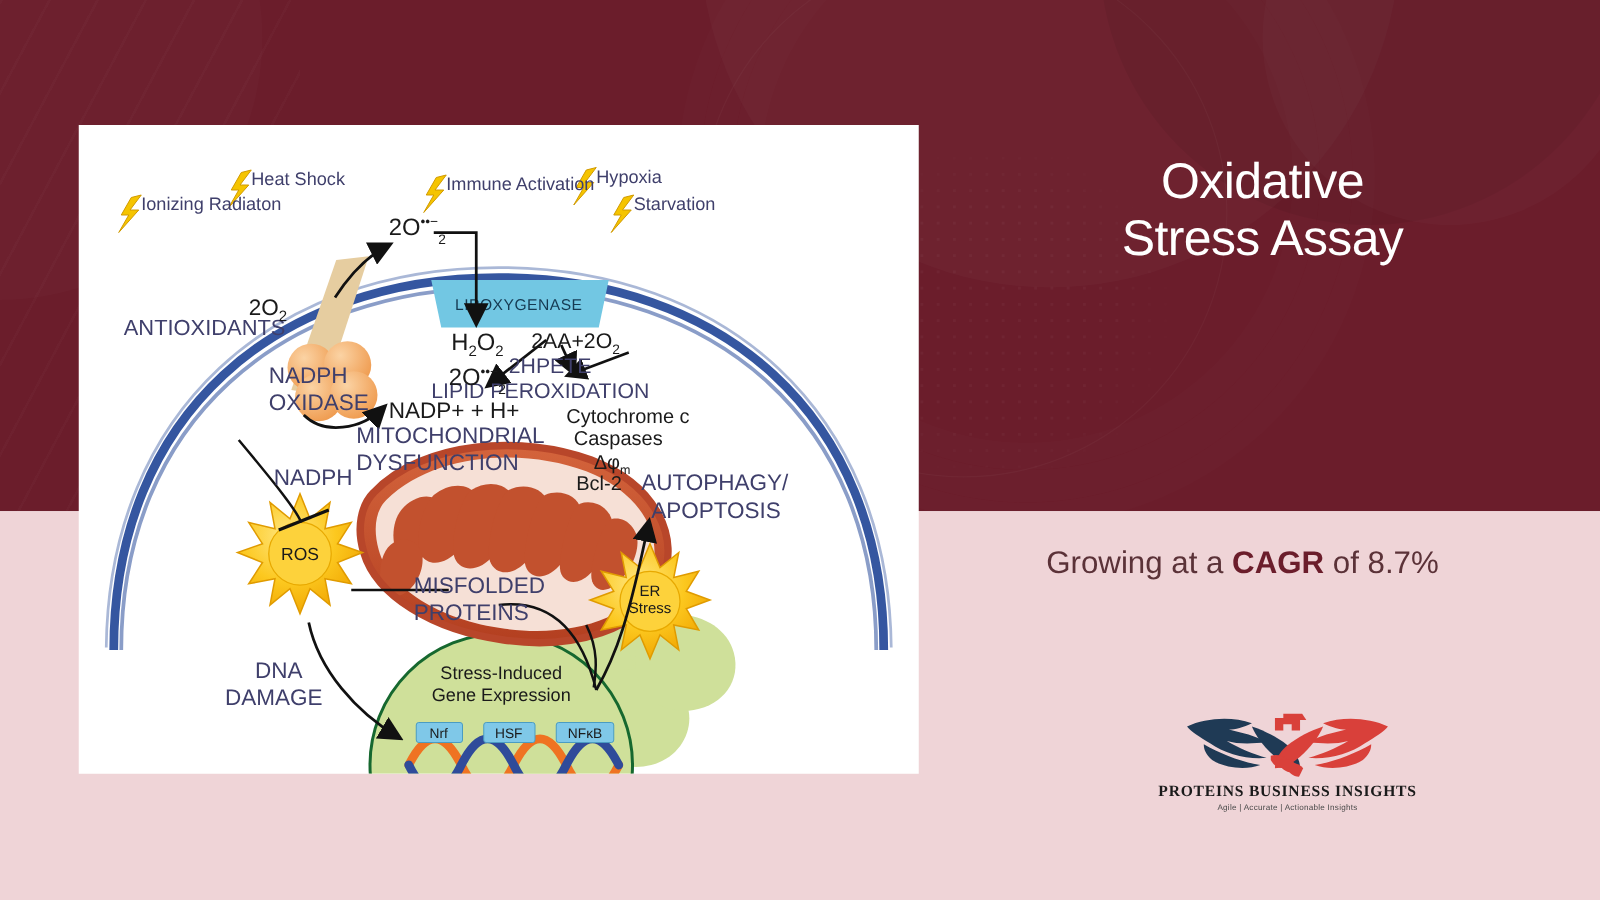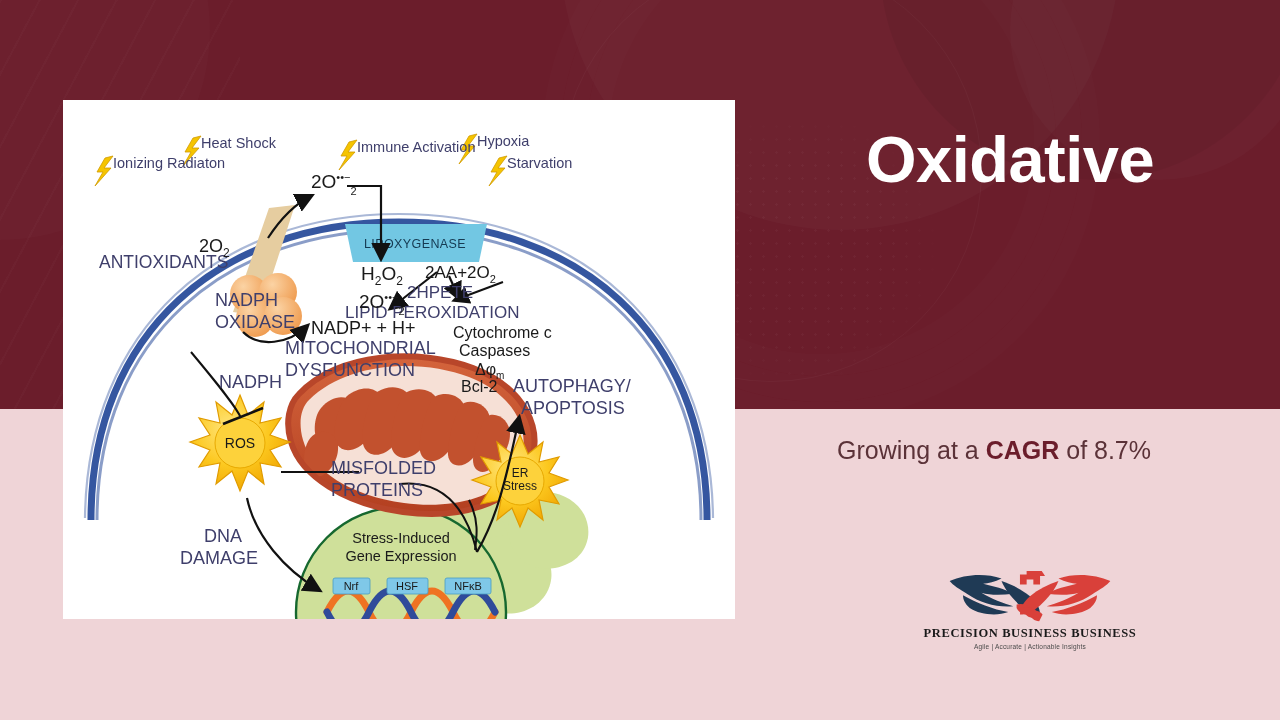--- a/index.html
+++ b/index.html
@@ -45,21 +45,21 @@
             mask-image:radial-gradient(circle at 50% 50%, #000 0 45%, transparent 70%);
   }
   .deco-arcs{
     position:absolute;left:560px;top:-40px;width:420px;height:420px;border-radius:50%;
     border:1px solid rgba(255,255,255,.03);
   }
 
   
   .title{
     position:absolute;left:760px;top:122px;width:500px;
-    color:#ffffff;font-weight:bold;font-size:65px;line-height:1.16;
+    color:#ffffff;font-weight:normal;font-size:40px;line-height:1.16;
     text-align:center;letter-spacing:-.5px;
   }
   .subtitle{
     position:absolute;left:751px;top:432px;width:486px;
     color:#5b3238;font-size:25px;line-height:1.45;text-align:center;
   }
   .subtitle b{color:#6b1d2b;font-weight:bold;}
 
   
   .logo{position:absolute;left:915px;top:556px;width:230px;height:112px;text-align:center;}
@@ -92,20 +92,21 @@
     <div class="deco-rings"></div>
     <div class="deco-arcs"></div>
     <div class="deco-lines"></div>
     <div class="deco-dots"></div>
   </div>
 
   <div class="band-pink"></div>
 
   <div class="title">
     <div>Oxidative</div>
+    <div>Stress Assay</div>
   </div>
 
   <div class="subtitle">
     <div><span>Growing at a </span><b>CAGR</b><span> of 8.7%</span></div>
   </div>
 
   <div class="logo">
     <svg class="logo-mark" viewBox="0 0 200 86">
 
       <path d="M4 30 C22 22 46 20 66 27 C58 31 50 33 44 33 C56 36 70 39 80 45
@@ -124,21 +125,21 @@
       <path d="M66 30 C78 34 90 40 100 48 C108 55 112 62 112 70
                C104 70 96 66 88 59 C78 50 70 40 66 30 Z" fill="#1f3a55"></path>
 
       <path d="M134 30 C122 34 110 40 100 48 C92 55 88 62 88 70
                C96 70 104 66 112 59 C122 50 130 40 134 30 Z" fill="#d9403a"></path>
 
       <path d="M84 58 C90 56 96 58 100 62 L96 70 C90 70 86 66 84 62 Z" fill="#d9403a"></path>
       <path d="M92 62 C98 60 104 62 108 66 L104 74 C98 74 94 70 92 66 Z" fill="#d9403a"></path>
       <path d="M100 66 C106 64 112 66 115 70 L111 78 C105 78 101 74 100 70 Z" fill="#d9403a"></path>
     </svg>
-    <div class="logo-name">PRECISION BUSINESS BUSINESS</div>
+    <div class="logo-name">PROTEINS BUSINESS INSIGHTS</div>
     <div class="logo-tag">Agile | Accurate | Actionable Insights</div>
   </div>
 
   <div class="card">
     <svg viewBox="0 0 672 519">
       <defs>
         <radialGradient id="sunG" cx="40%" cy="35%" r="70%">
           <stop offset="0%" stop-color="#ffe680"></stop>
           <stop offset="55%" stop-color="#fcc81f"></stop>
           <stop offset="100%" stop-color="#f0a400"></stop>

